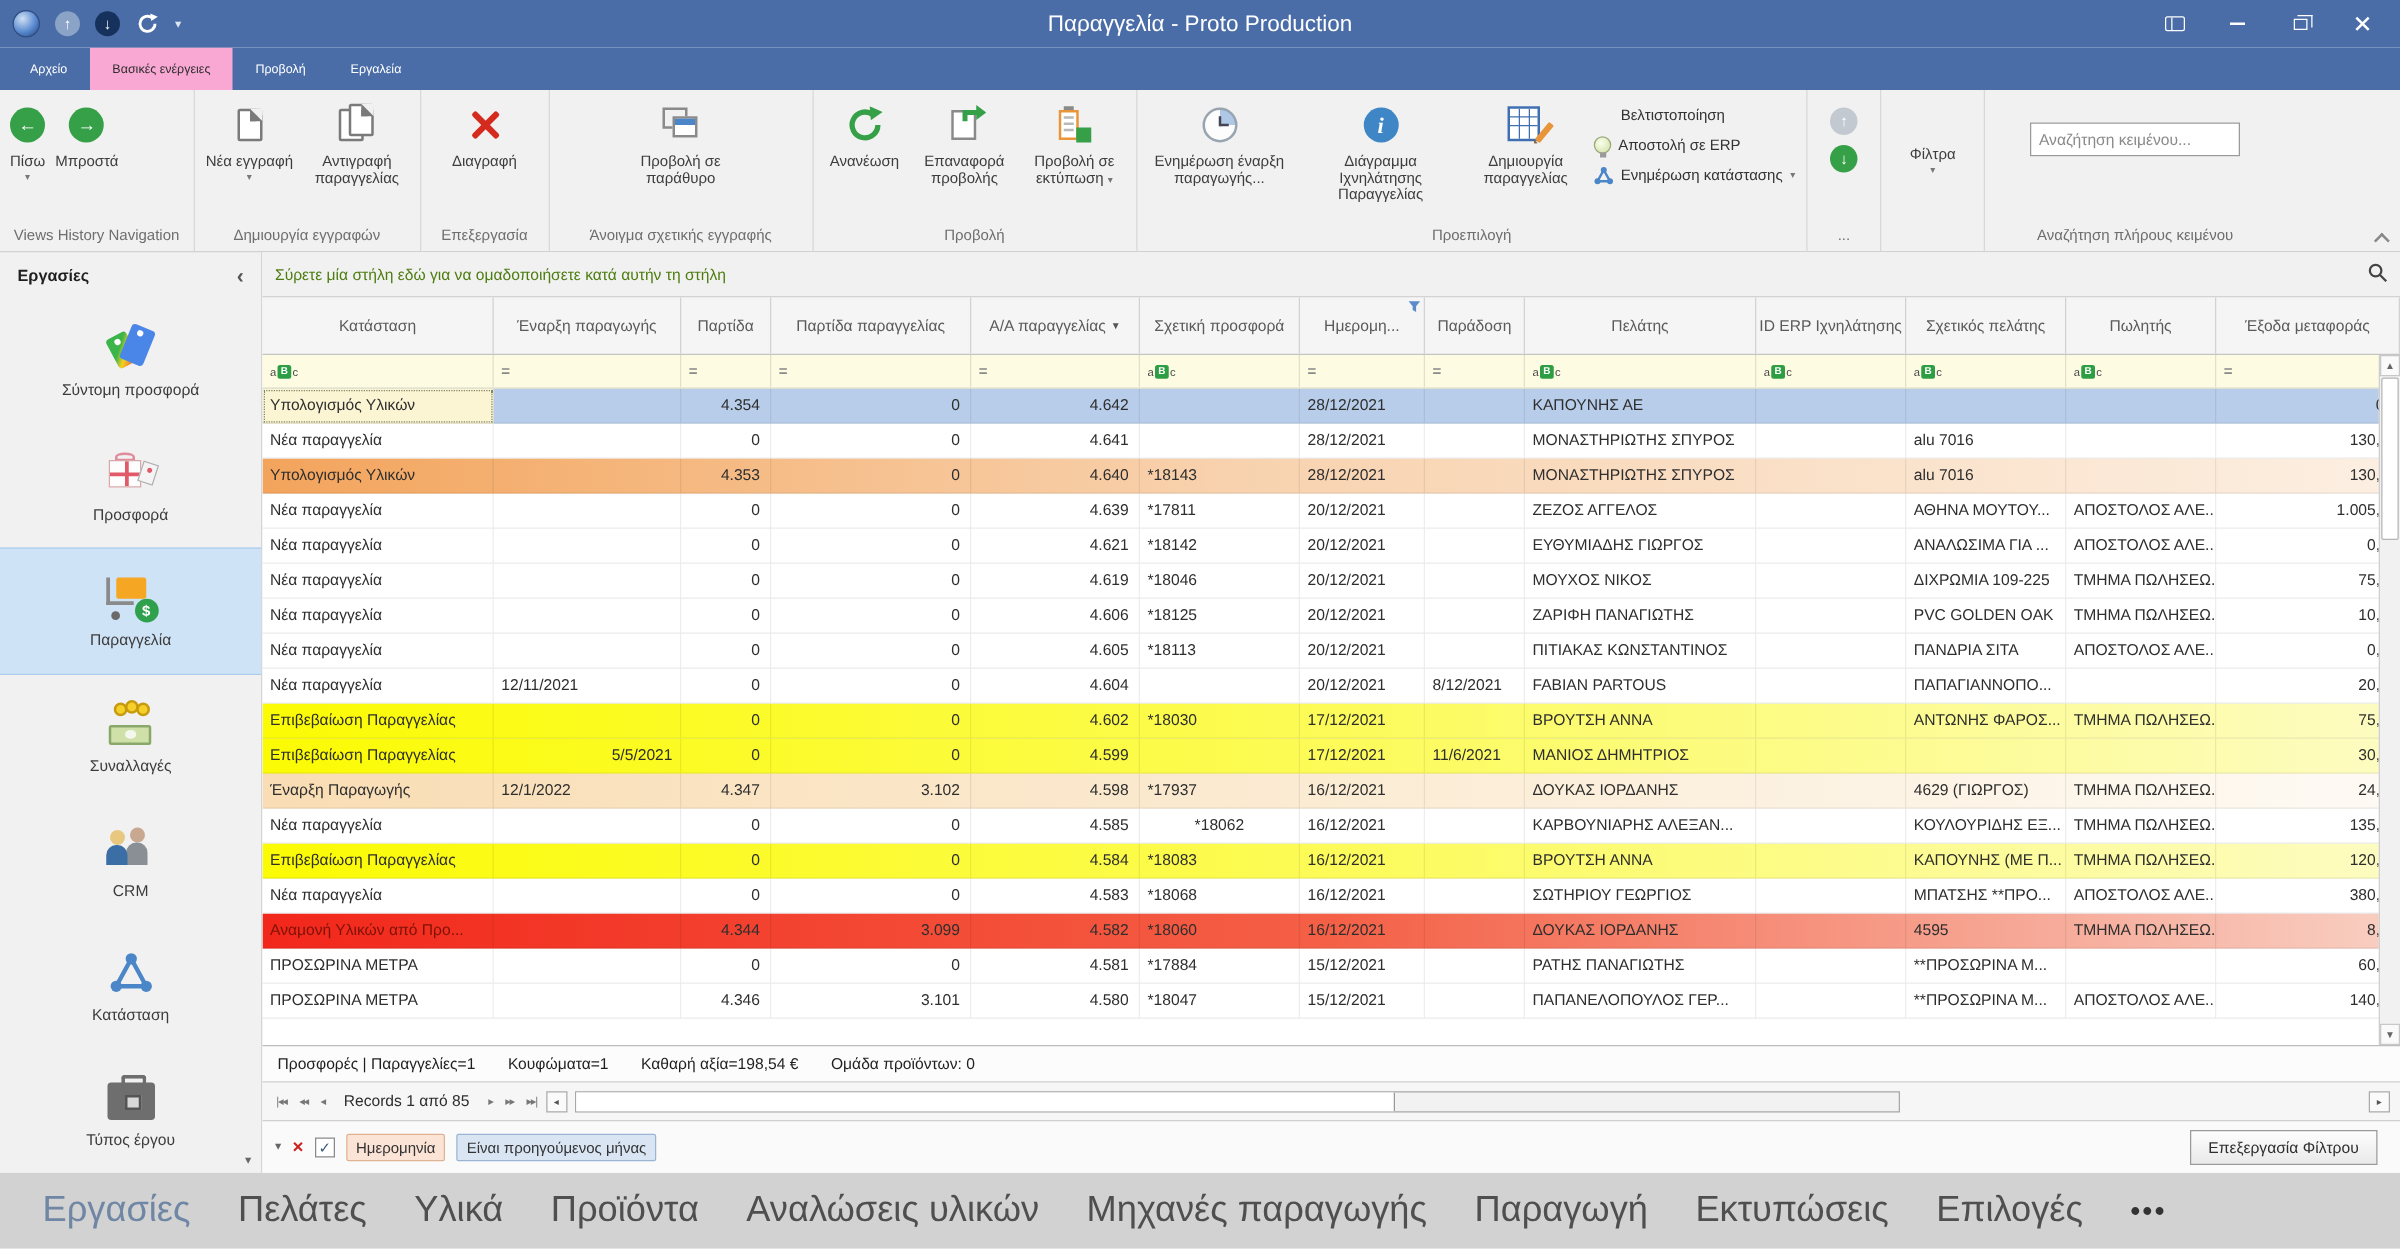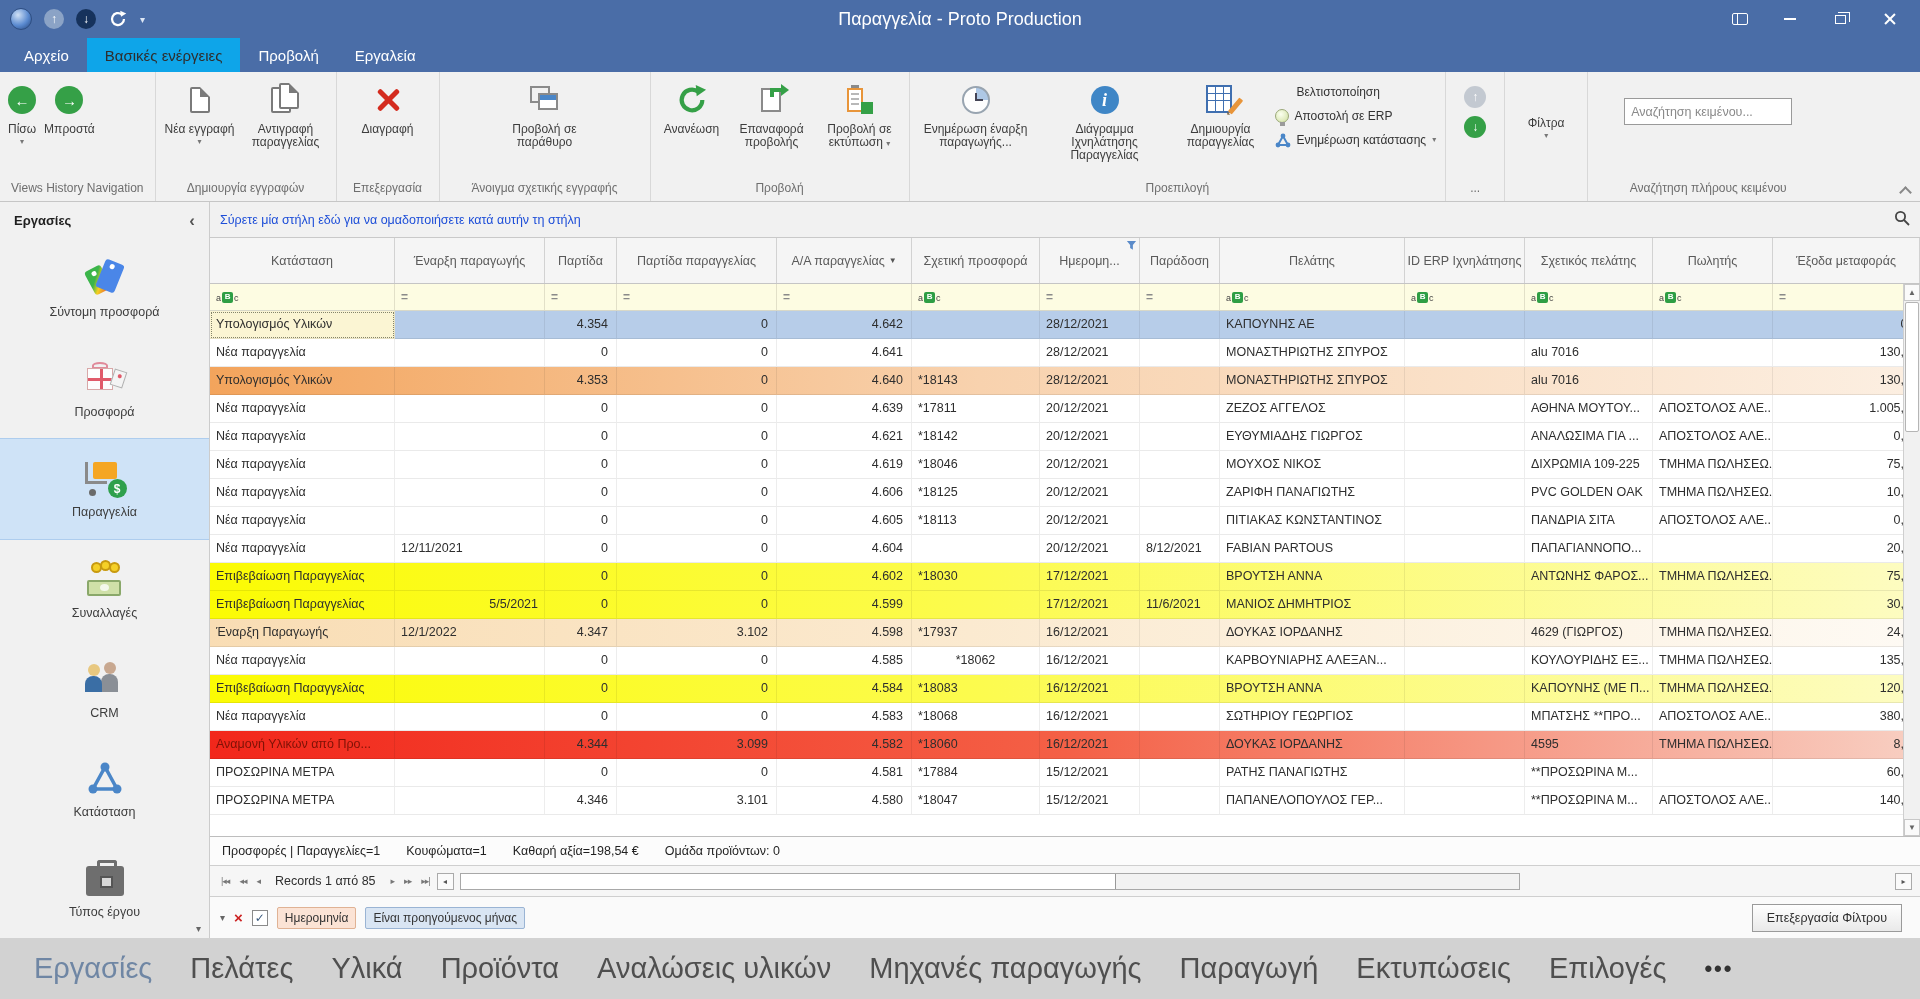--- a/index.html
+++ b/index.html
@@ -21,22 +21,22 @@
   .panel-ic::after{content:"";position:absolute;left:4px;top:0;bottom:0;width:1px;background:#fff;}
   .min-ic{width:12px;height:2px;background:#fff;}
   .max-ic{width:11px;height:9px;border:1px solid #fff;position:relative;}
   .max-ic::before{content:"";position:absolute;left:2px;top:-4px;width:11px;height:9px;border:1px solid #fff;border-bottom:none;border-left:none;}
   .x-ic{position:relative;width:12px;height:12px;}
   .x-ic::before,.x-ic::after{content:"";position:absolute;left:5px;top:-1px;width:2px;height:14px;background:#fff;}
   .x-ic::before{transform:rotate(45deg);} .x-ic::after{transform:rotate(-45deg);}
 
   
   .tabrow{height:34px;background:#4a6da7;display:flex;align-items:stretch;padding-left:6px;}
-  .mtab{color:#fff;font-size:15px;padding:0 18px;display:flex;align-items:center;}
-  .mtab.active{background:#0ea5e9;color:#2e2e2e;}
+  .mtab{color:#fff;font-size:10px;padding:0 18px;display:flex;align-items:center;}
+  .mtab.active{background:#f9a8d4;color:#2e2e2e;}
 
   
   .ribbon{height:130px;background:#f1f1f1;border-bottom:1px solid #c6c6c6;display:flex;position:relative;}
   .rgroup{display:flex;flex-direction:column;border-right:1px solid #d8d8d8;padding:0 5px;}
   .rgc{flex:1;display:flex;align-items:flex-start;padding-top:8px;gap:2px;}
   .rgl{height:24px;text-align:center;color:#6e6e6e;font-size:12px;line-height:22px;white-space:nowrap;padding:0 6px;}
   .rbtn{display:flex;flex-direction:column;align-items:center;text-align:center;font-size:12px;color:#3d3d3d;line-height:13px;padding:2px 3px;}
   .rbtn .ricon{height:36px;display:flex;align-items:center;justify-content:center;margin-bottom:5px;}
   .chev{font-size:8px;color:#777;line-height:8px;margin-top:2px;}
   .circ{width:28px;height:28px;border-radius:50%;display:flex;align-items:center;justify-content:center;color:#fff;font-size:15px;font-weight:bold;}
@@ -127,21 +127,21 @@
   .ic-crm .p{position:absolute;width:17px;height:12px;border-radius:8px 8px 0 0;}
   .ic-crm .h{position:absolute;width:12px;height:12px;border-radius:50%;}
   .ic-crm .h1{left:4px;top:4px;background:#e8c880;} .ic-crm .p1{left:1px;top:16px;background:#3a6ea5;height:16px;}
   .ic-crm .h2{left:20px;top:2px;background:#c8a890;} .ic-crm .p2{left:17px;top:14px;background:#8a8f96;height:18px;}
   .ic-brief{position:relative;width:38px;height:30px;background:#6e6e6e;border-radius:3px;margin-top:6px;}
   .ic-brief::before{content:"";position:absolute;left:11px;top:-6px;width:14px;height:8px;border:3px solid #6e6e6e;border-bottom:none;border-radius:3px 3px 0 0;}
   .ic-brief::after{content:"";position:absolute;left:14px;top:10px;width:9px;height:8px;background:#d8d8d8;border:2px solid #555;}
 
   
   .grid{flex:1;display:flex;flex-direction:column;position:relative;background:#fff;min-width:0;}
-  .groupby{height:36px;background:#f1f1f1;border-bottom:1px solid #c9c9c9;display:flex;align-items:center;padding:0 10px;color:#1d4ed8;font-size:12.5px;}
+  .groupby{height:36px;background:#f1f1f1;border-bottom:1px solid #c9c9c9;display:flex;align-items:center;padding:0 10px;color:#4d7c0f;font-size:12.5px;}
   .groupby .mag{margin-left:auto;}
   .ghead{height:46px;display:flex;background:#f5f5f5;border-bottom:1px solid #c5c5c5;}
   .hcell{display:flex;align-items:center;justify-content:center;gap:4px;font-size:12.5px;color:#5a5a5a;border-right:1px solid #d2d2d2;position:relative;overflow:hidden;white-space:nowrap;flex:none;}
   .sortglyph{font-size:8px;color:#555;}
   .funnel{position:absolute;right:2px;top:2px;}
   .gfilter{height:27px;display:flex;background:#fdfce2;border-bottom:1px solid #d8d8c8;}
   .fcell{display:flex;align-items:center;padding:0 6px;border-right:1px solid #e2e0c8;flex:none;overflow:hidden;}
   .abc{display:inline-flex;align-items:flex-end;gap:1px;line-height:1;}
   .abc i{font-style:normal;font-size:9px;color:#444;}
   .abc b{width:11px;height:11px;background:#2e9e44;color:#fff;font-size:8px;border-radius:2px;display:inline-flex;align-items:center;justify-content:center;}

